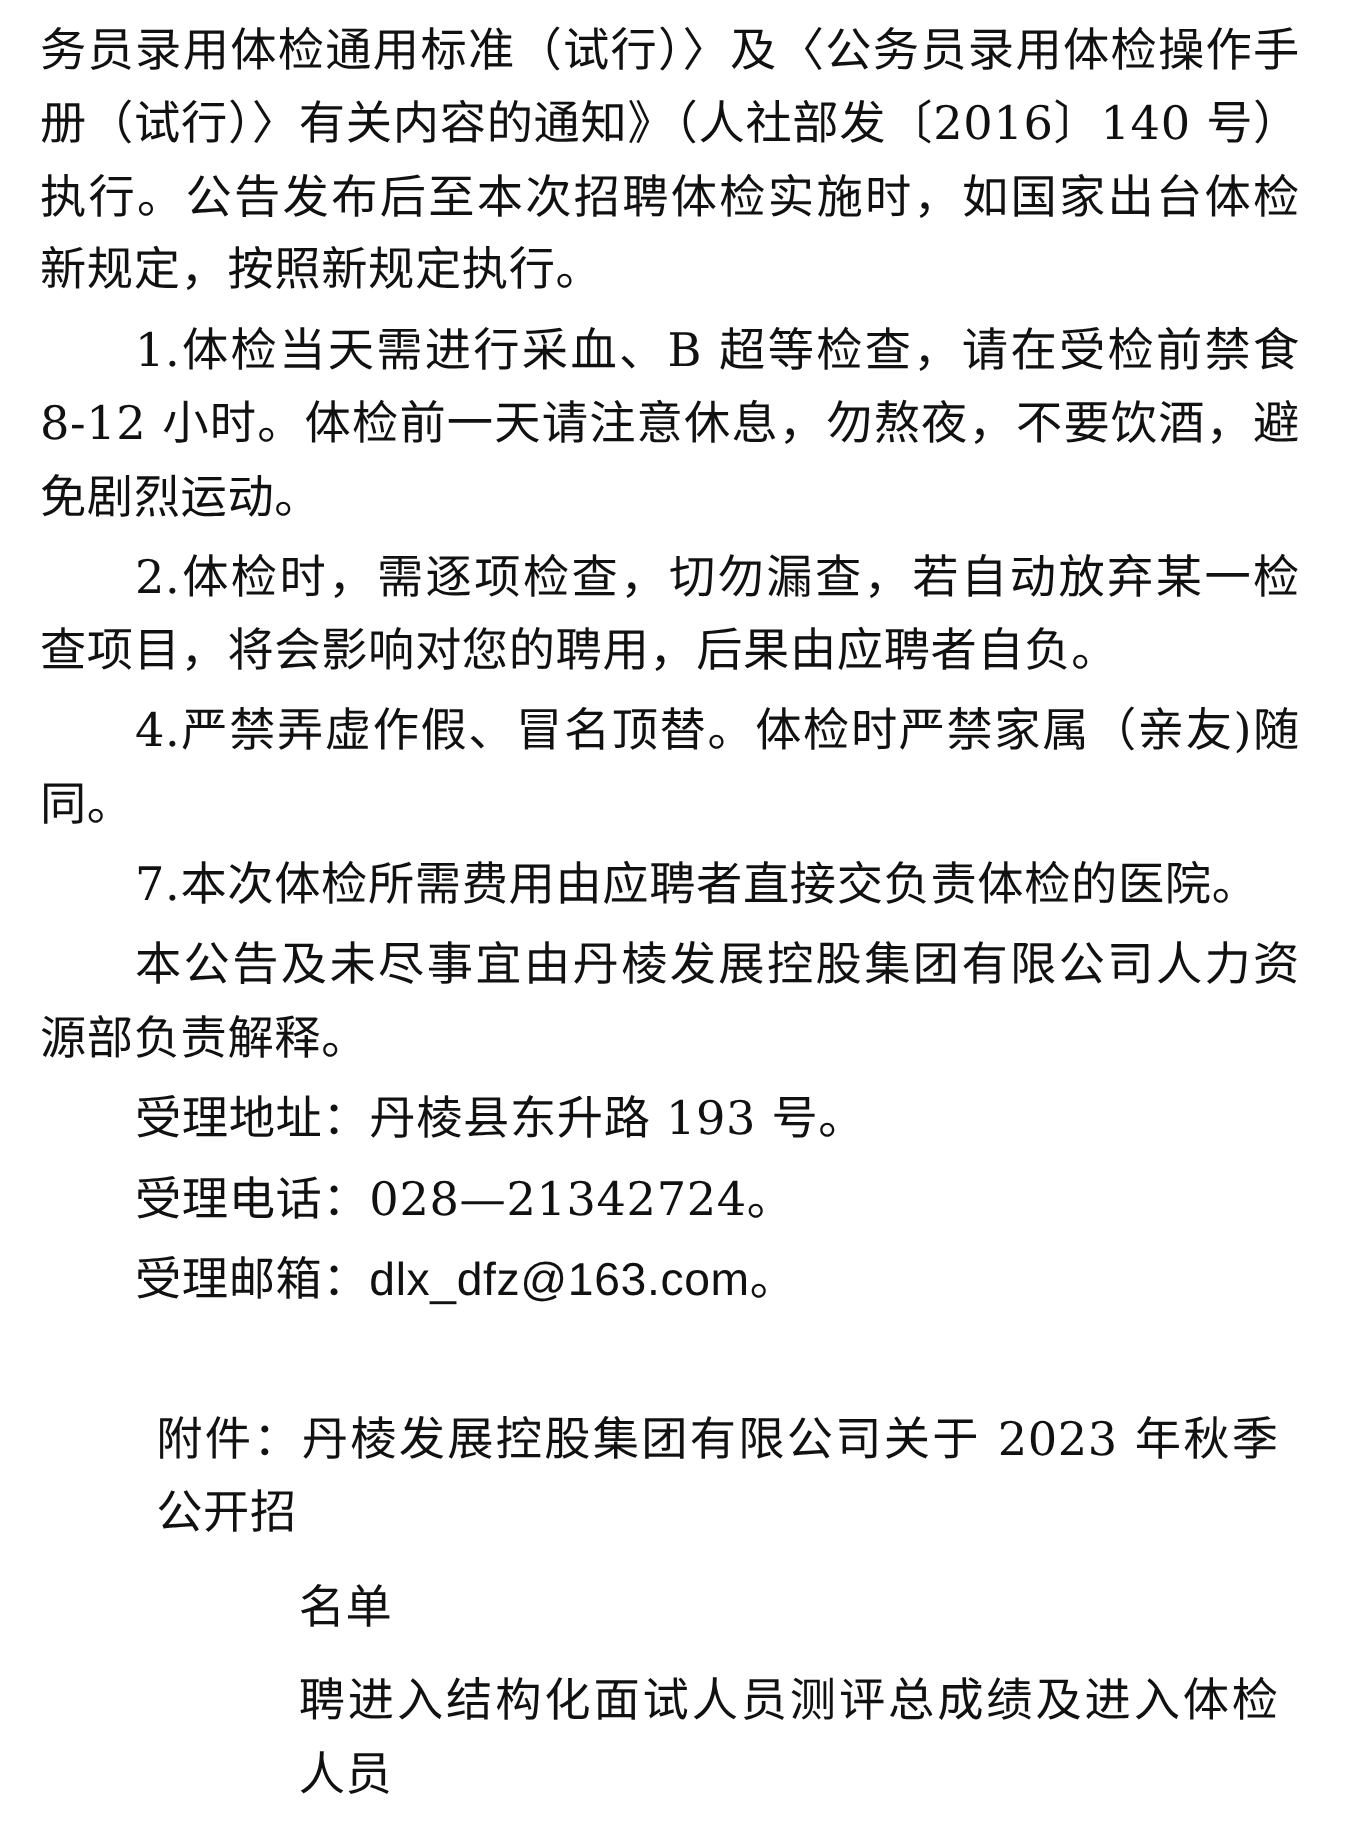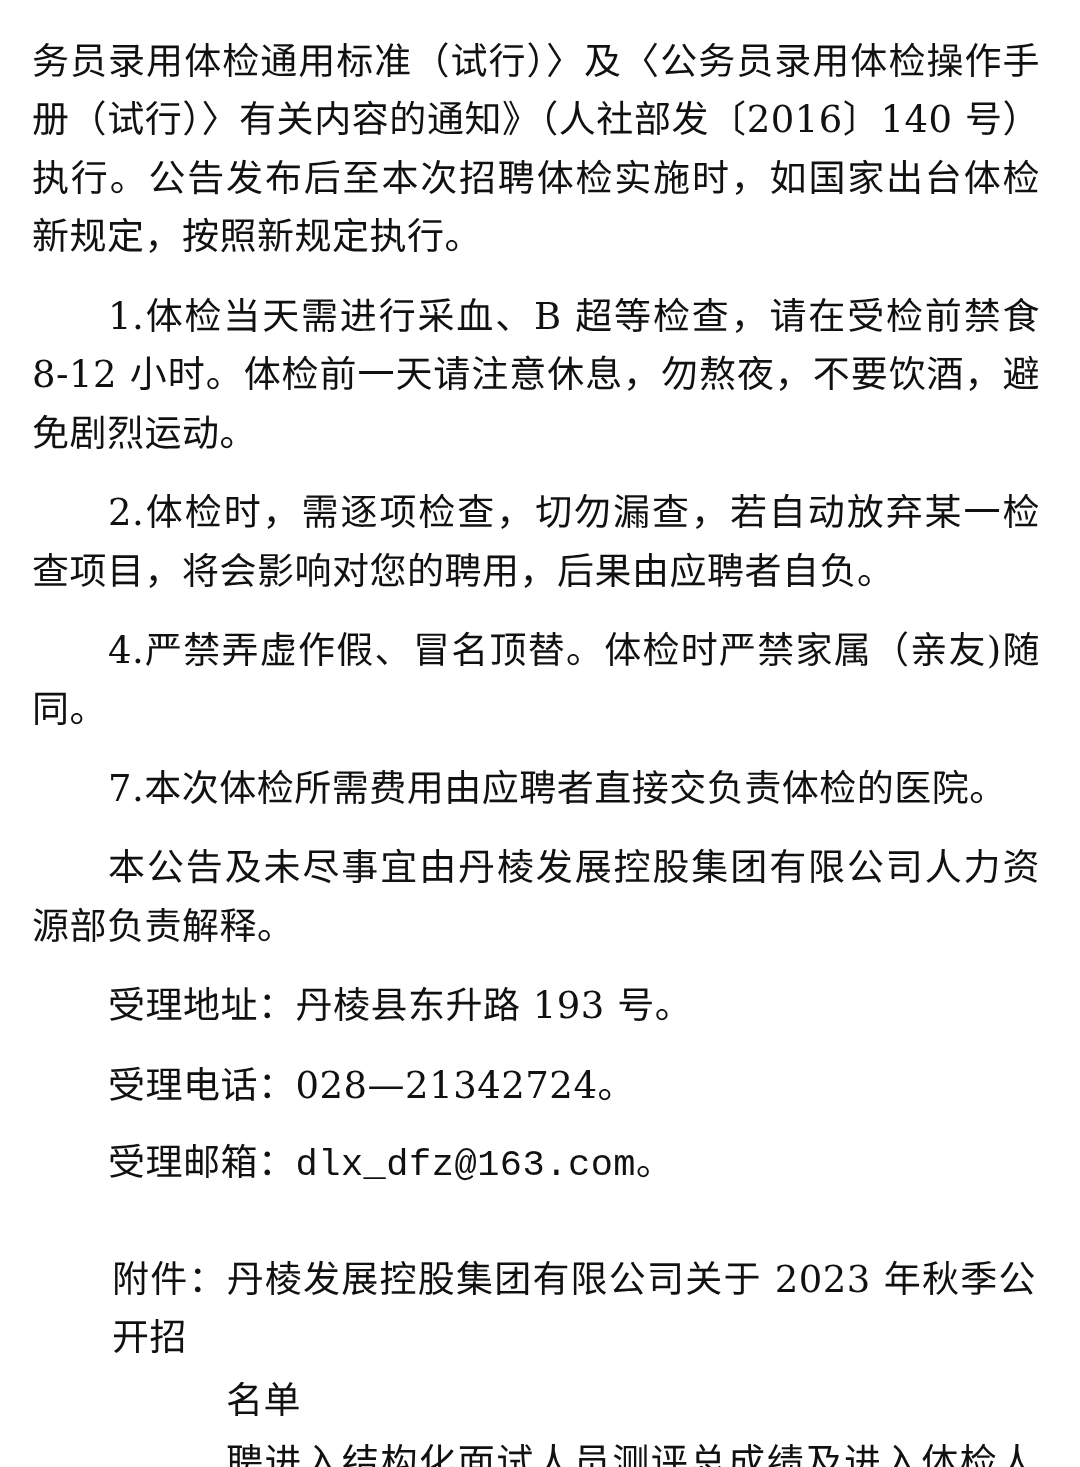--- a/index.html
+++ b/index.html
@@ -29,38 +29,38 @@
     text-justify: inter-character;
     margin: 0 0 2px 0;
     word-break: break-all;
   }
   .indent {
     text-indent: 76px;
   }
   .noindent {
     text-indent: 0;
   }
-  .gap-sm { margin-bottom: 6px; margin-top: 21px; }
+  .gap-sm { margin-bottom: 6px; }
   .spacer-block { height: 46px; }
   .attach {
     font-size: 37px;
     line-height: 1.58;
     letter-spacing: 0.5px;
     text-align: justify;
     text-justify: inter-character;
-    margin: 4px;
+    margin: 17px;
     padding-left: 76px;
     text-indent: 0;
     word-break: break-all;
   }
   .attach-cont {
     padding-left: 190px;
   }
   .latin {
-    font-family: Liberation Mono, monospace;
+    font-family: Liberation Sans, sans-serif;
   }
 </style>
 </head>
 <body>
 
 <div class="page">
 
   <p class="para noindent gap-sm">务员录用体检通用标准（试行）〉及〈公务员录用体检操作手册（试行）〉有关内容的通知》（人社部发〔2016〕140 号）执行。公告发布后至本次招聘体检实施时，如国家出台体检新规定，按照新规定执行。</p>
 
 

